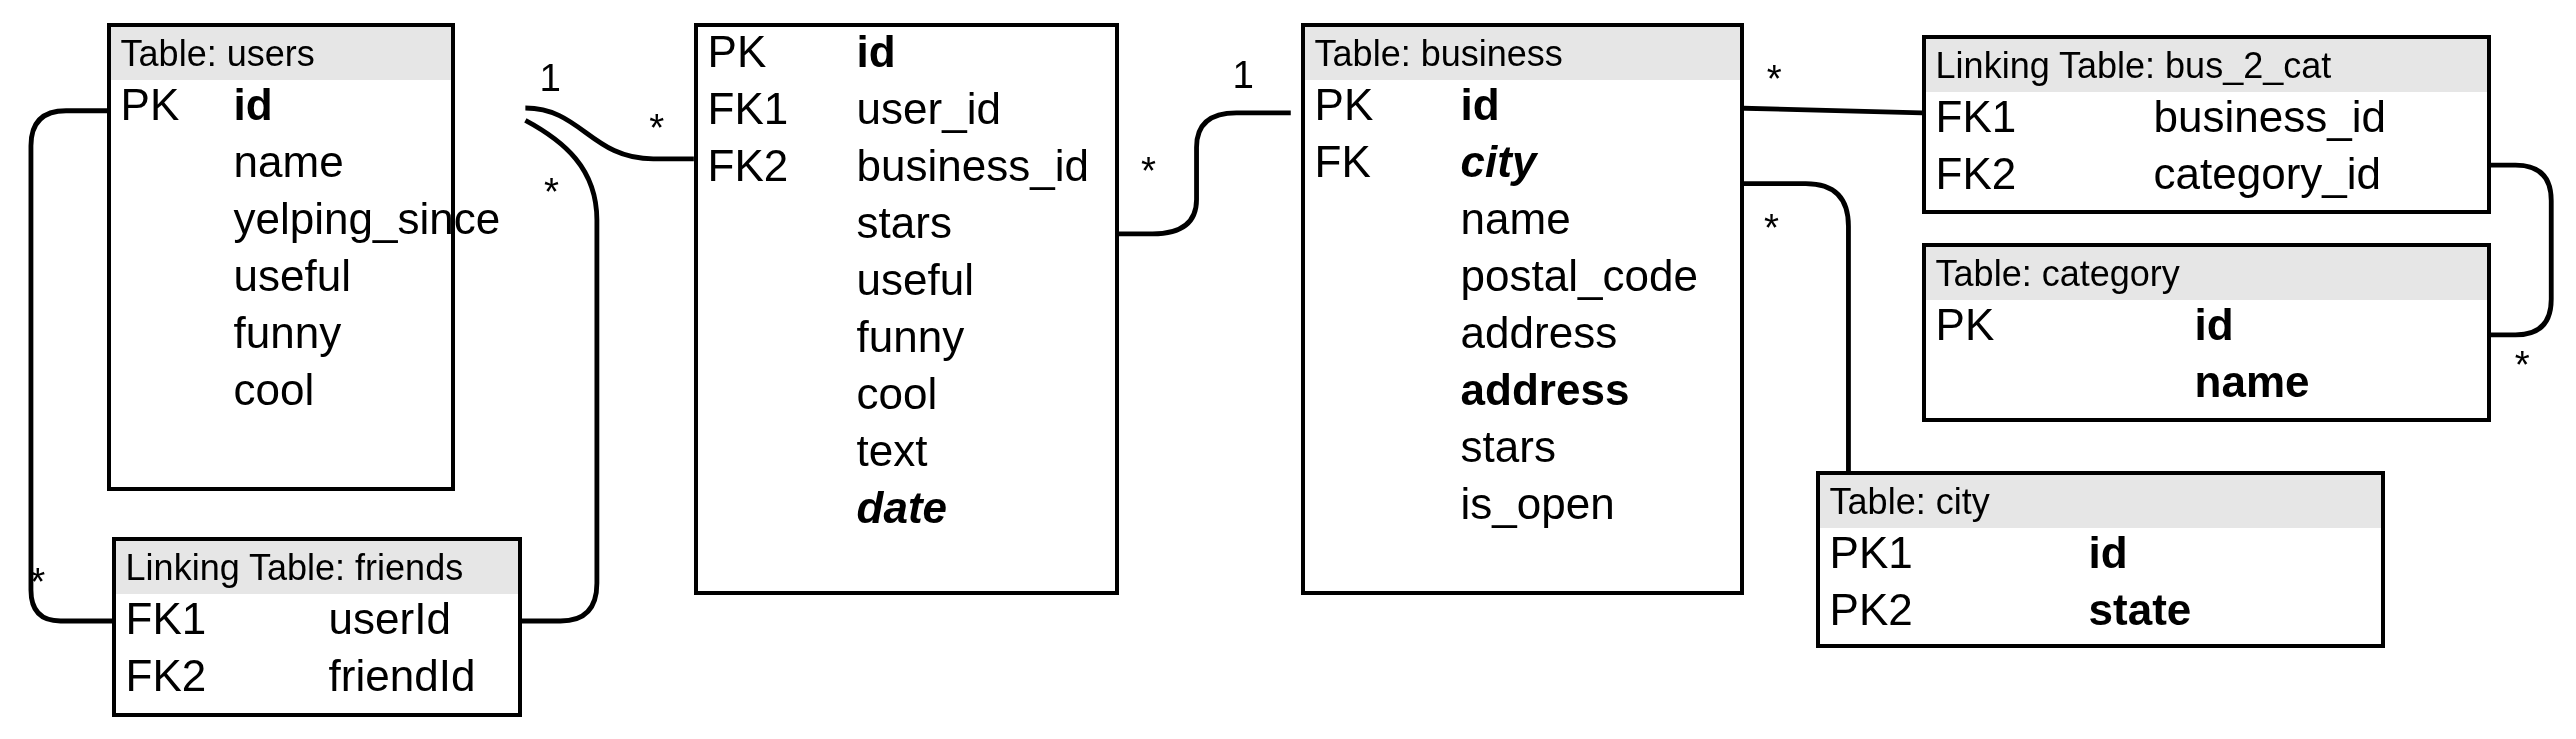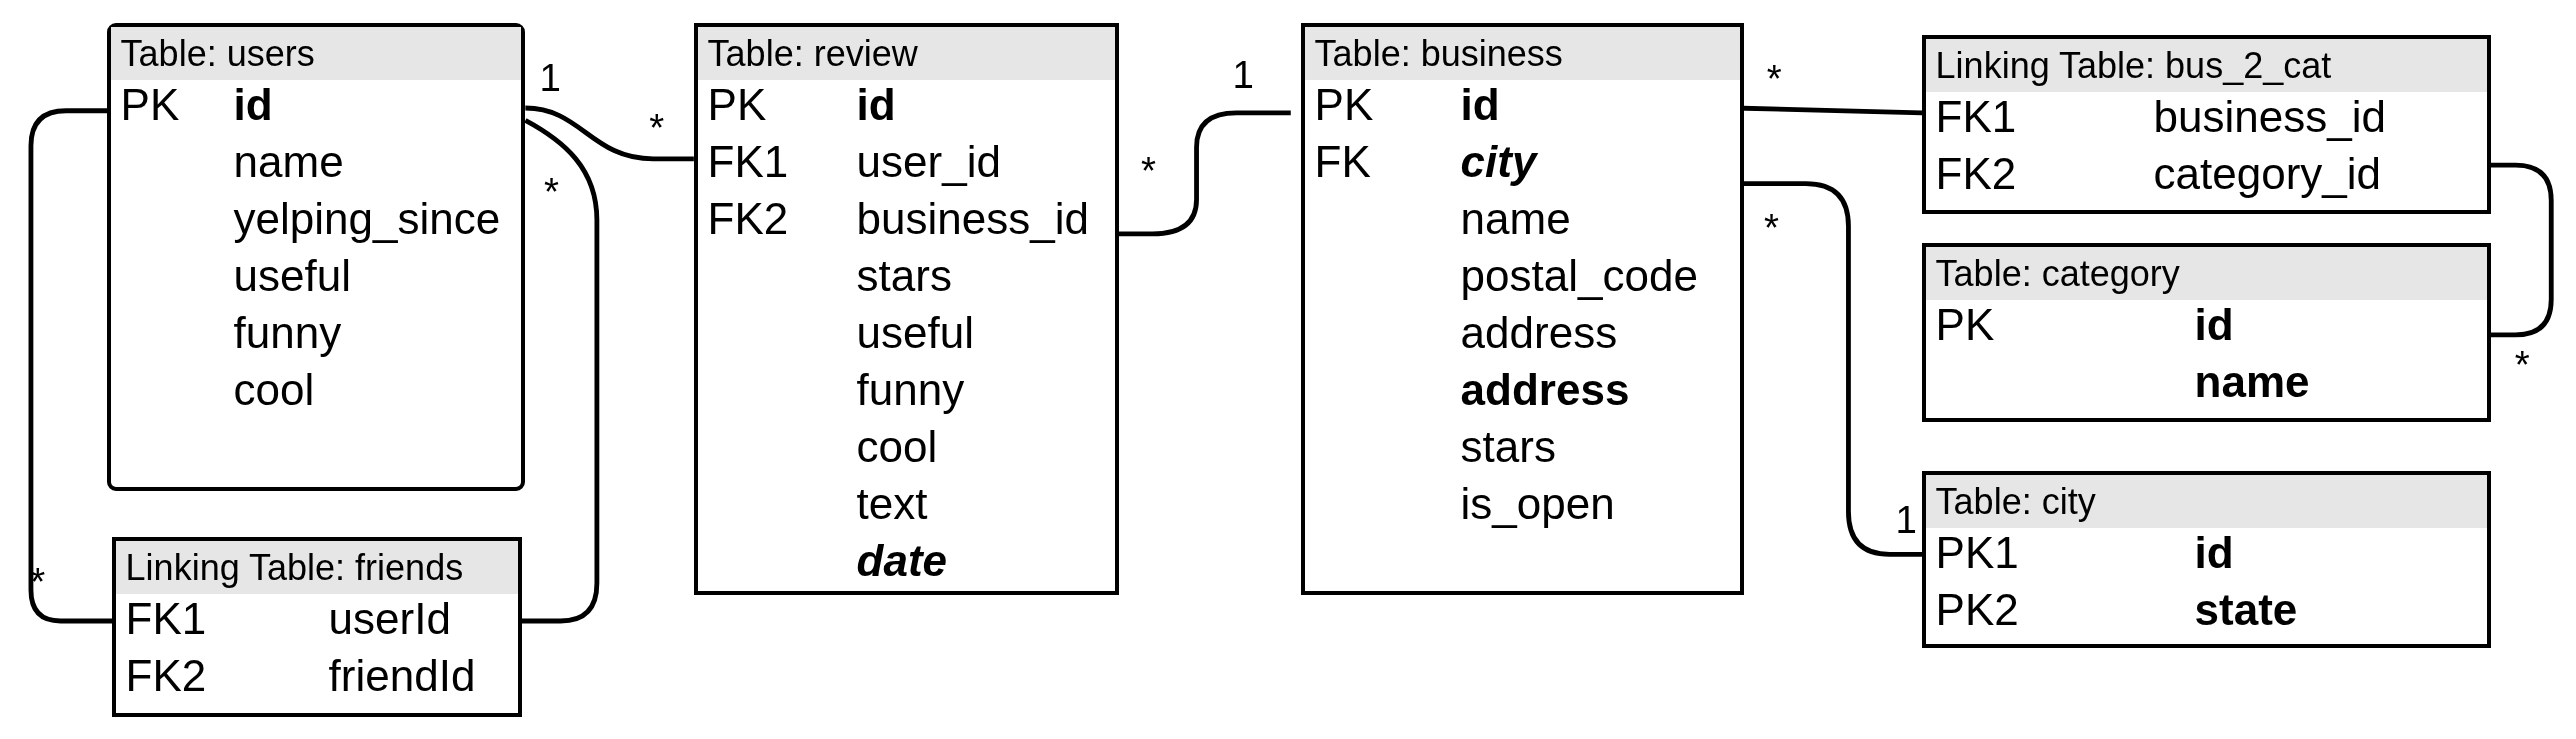--- a/index.html
+++ b/index.html
@@ -88,21 +88,21 @@
     <text x="802" y="298">*</text>
     <text x="55" y="865">*</text>
     <text x="1670" y="268">*</text>
     <text x="1808" y="128">1</text>
     <text x="2580" y="134">*</text>
     <text x="2576" y="351">*</text>
     <text x="2772" y="775">1</text>
     <text x="3668" y="550">*</text>
   </svg>
 
-  <div class="tbl" style="left:107px; top:23px; width:418px; height:468px;border-radius:9px; --kw:81px;">
+  <div class="tbl" style="left:107px; top:23px; width:348px; height:468px; --kw:81px;">
     <div class="thead">Table: users</div>
     <div class="trow">
       <span class="key">PK</span>
       <span class="fld b">id</span>
     </div>
     <div class="trow">
       <span class="key"></span>
       <span class="fld">name</span>
     </div>
     <div class="trow">
@@ -129,21 +129,20 @@
       <span class="key">FK1</span>
       <span class="fld">userId</span>
     </div>
     <div class="trow">
       <span class="key">FK2</span>
       <span class="fld">friendId</span>
     </div>
   </div>
 
   <div class="tbl" style="left:694px; top:23px; width:425px; height:572px; --kw:117px;">
-    <div class="thead">Table: review</div>
     <div class="trow">
       <span class="key">PK</span>
       <span class="fld b">id</span>
     </div>
     <div class="trow">
       <span class="key">FK1</span>
       <span class="fld">user_id</span>
     </div>
     <div class="trow">
       <span class="key">FK2</span>
@@ -228,21 +227,21 @@
     <div class="trow">
       <span class="key">PK</span>
       <span class="fld b">id</span>
     </div>
     <div class="trow">
       <span class="key"></span>
       <span class="fld b">name</span>
     </div>
   </div>
 
-  <div class="tbl" style="left:1922px; top:471px; width:569px; height:177px; --kw:227px;">
+  <div class="tbl" style="left:1816px; top:471px; width:569px; height:177px; --kw:227px;">
     <div class="thead">Table: city</div>
     <div class="trow">
       <span class="key">PK1</span>
       <span class="fld b">id</span>
     </div>
     <div class="trow">
       <span class="key">PK2</span>
       <span class="fld b">state</span>
     </div>
   </div>

